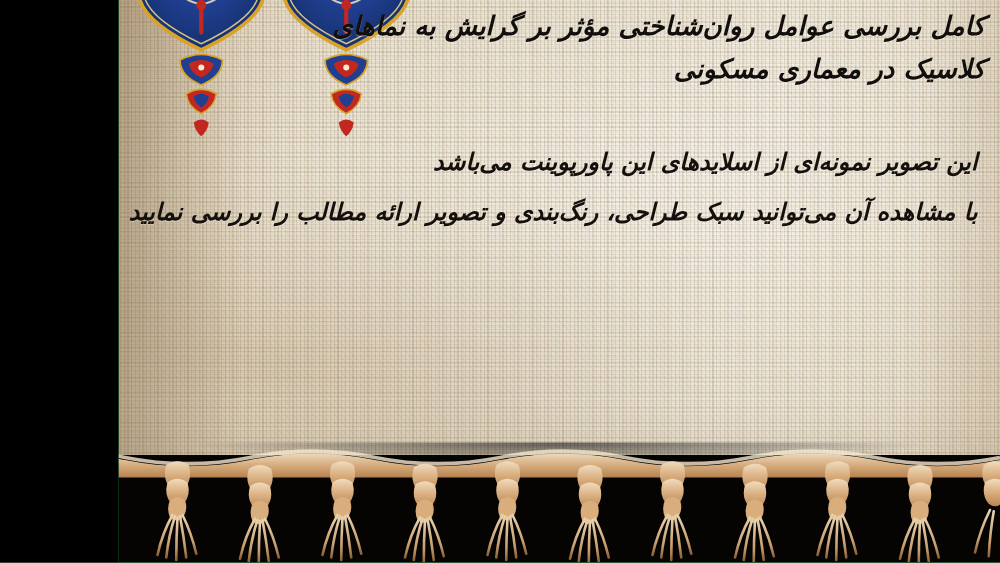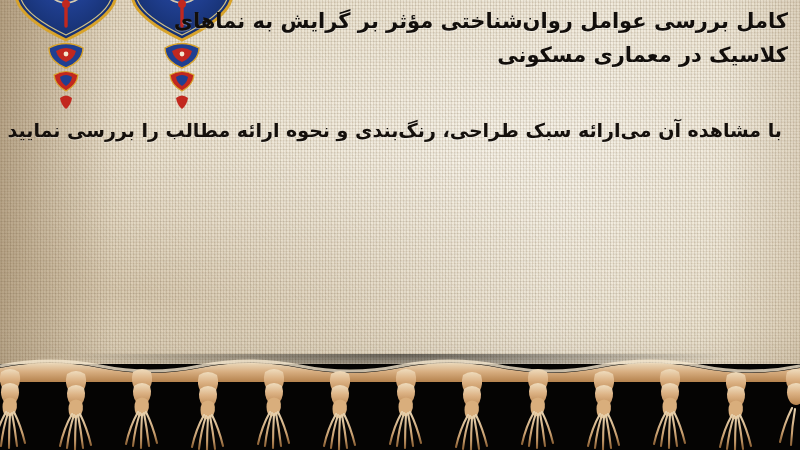--- a/index.html
+++ b/index.html
@@ -3,25 +3,26 @@
 <meta charset="utf-8">
 <title>Slide Preview</title>
 <style>
   html, body {
     margin: 0;
     padding: 0;
     background: #000;
   }
   #slide {
     position: relative;
-    width: 800px;
+    width: 705px;
     height: 450px;
     overflow: hidden;
     font-family: "DejaVu Sans", "Liberation Sans", sans-serif;
     background-color: #22c55e;
+    font-style: italic;
   }
 
   
   .canvas-bg {
     position: absolute;
     inset: 0 0 80px 0;
     background-color: #e9e0cc;
     background-image:
       
       linear-gradient(100deg,
@@ -275,21 +276,22 @@
       </g>
     </svg>
   </div>
 
   <div class="title-block">
     <span class="title-line l1">کامل بررسی عوامل روان‌شناختی مؤثر بر گرایش به نماهای</span>
     <span class="title-line l2">کلاسیک در معماری مسکونی</span>
   </div>
 
   <div class="body-block">
-    <span class="body-line">با مشاهده آن می‌ارائه سبک طراحی، رنگ‌بندی و نحوه ارائه مطالب را بررسی نمایید</span>
+    <span class="body-line">این تصویر نمونه‌ای از اسلایدهای این پاورپوینت می‌باشد</span>
+    <span class="body-line">با مشاهده آن می‌توانید سبک طراحی، رنگ‌بندی و تصویر ارائه مطالب را بررسی نمایید</span>
   </div>
 
   <div class="fringe-zone">
     <div class="fringe-top-edge"></div>
   </div>
 
   <svg class="fringe-svg" viewBox="0 0 800 108" preserveAspectRatio="none">
     <defs>
       <linearGradient id="cordG" x1="0" y1="0" x2="0" y2="1">
         <stop offset="0%" stop-color="#efdcbd"></stop>

